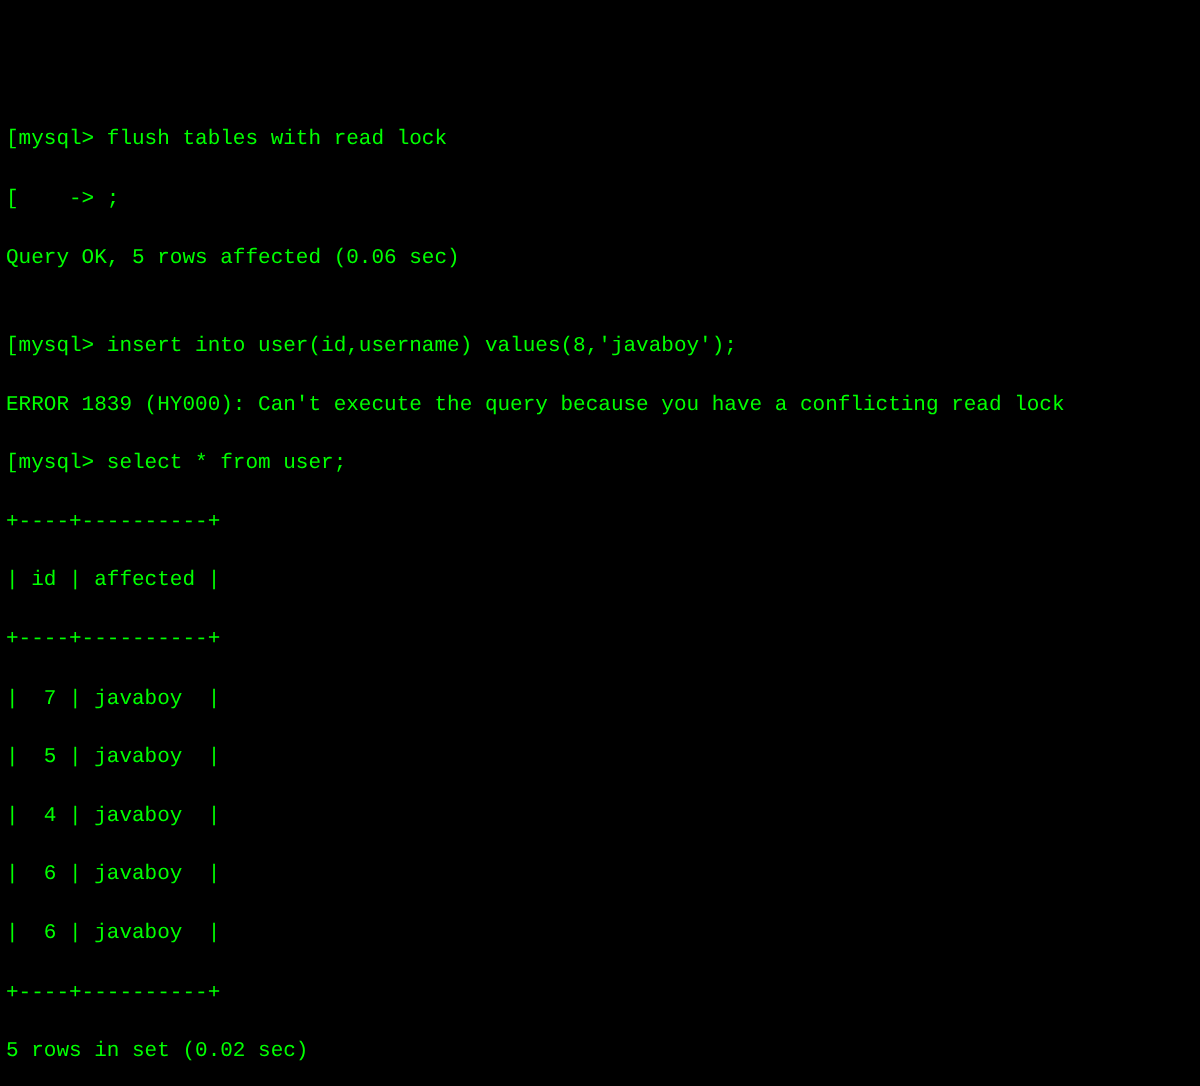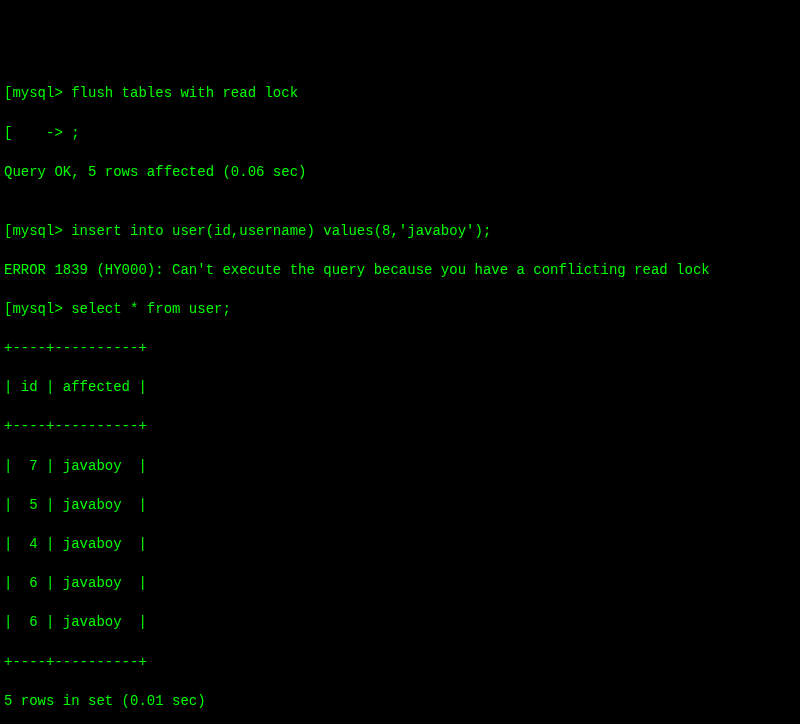--- a/index.html
+++ b/index.html
@@ -37,21 +37,21 @@
 <div class="terminal-line">[mysql&gt; select * from user;</div>
 <div class="terminal-line">+----+----------+</div>
 <div class="terminal-line">| id | affected |</div>
 <div class="terminal-line">+----+----------+</div>
 <div class="terminal-line">|  7 | javaboy  |</div>
 <div class="terminal-line">|  5 | javaboy  |</div>
 <div class="terminal-line">|  4 | javaboy  |</div>
 <div class="terminal-line">|  6 | javaboy  |</div>
 <div class="terminal-line">|  6 | javaboy  |</div>
 <div class="terminal-line">+----+----------+</div>
-<div class="terminal-line">5 rows in set (0.01 sec)</div>
+<div class="terminal-line">5 rows in set (0.02 sec)</div>
 <div class="terminal-line"></div>
 
 
 <div class="terminal-line"></div>
 
 
 <div class="terminal-line"></div>
 
 
 

